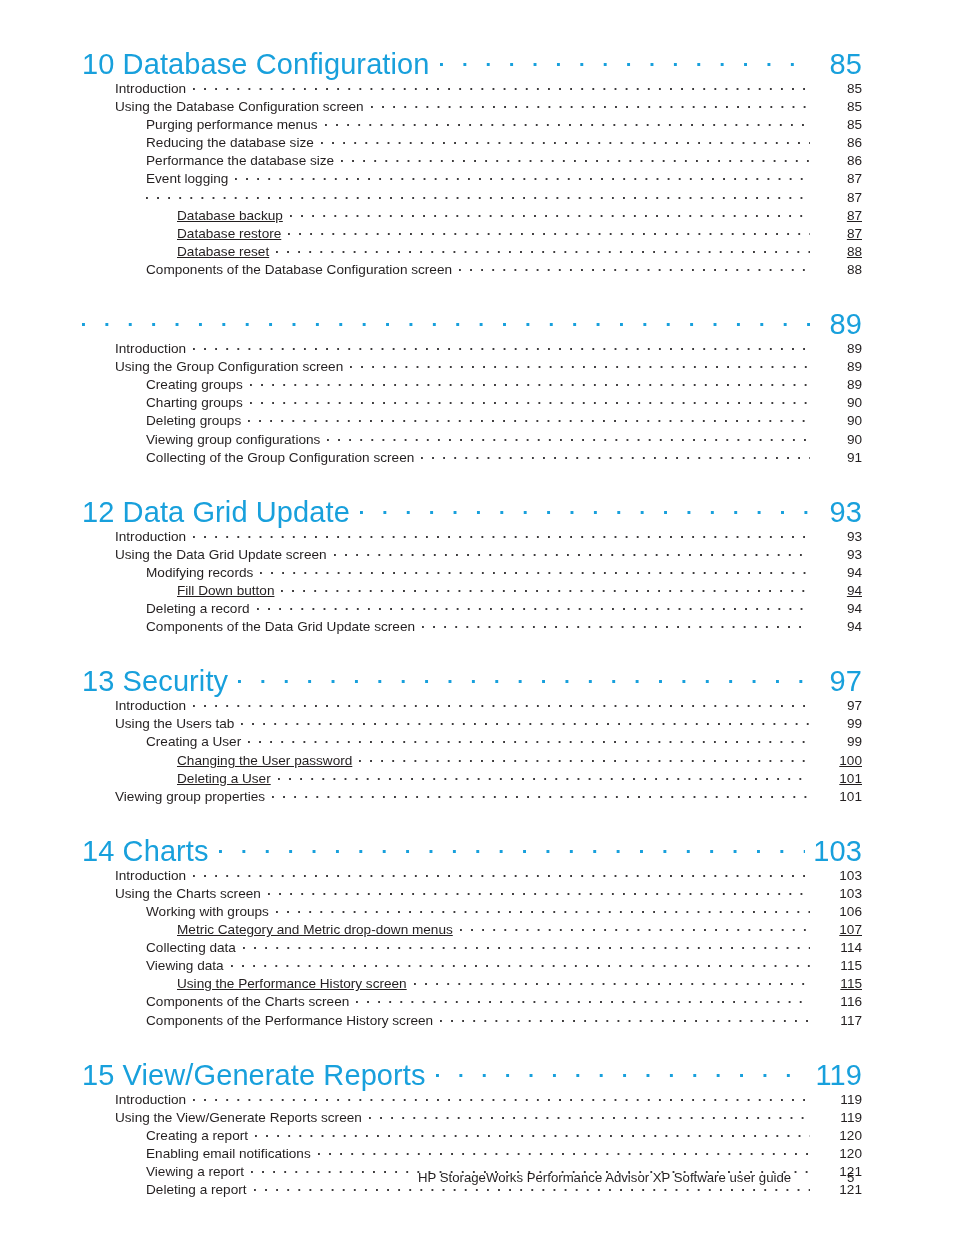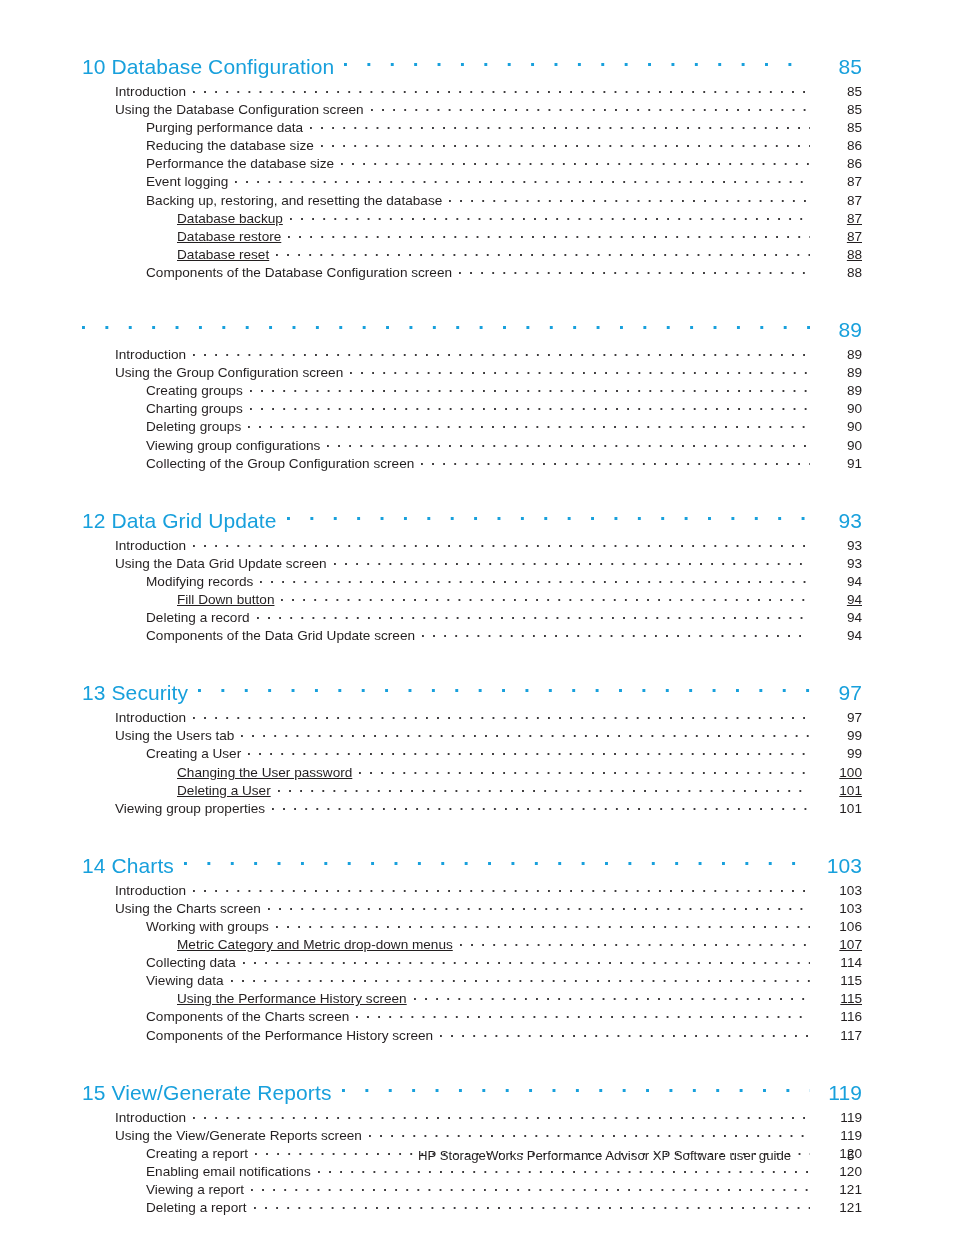--- a/index.html
+++ b/index.html
@@ -31,21 +31,21 @@
     top: 48px;
     width: 780px;
   }
 
   
   .chapter {
     display: flex;
     align-items: baseline;
     width: 100%;
     color: #18a0dc;
-    font-size: 21px;
+    font-size: 29px;
     font-weight: 400;
     letter-spacing: 0.1px;
     line-height: 30px;
     margin: 0;
     white-space: nowrap;
   }
   .chapter .entry-title { flex: 0 0 auto; padding-right: 10px; }
   .chapter .leader {
     flex: 1 1 auto;
     position: relative;
@@ -115,20 +115,21 @@
     top: 1148px;
     width: 780px;
     display: flex;
     align-items: baseline;
     font-size: 13.2px;
     color: #231f20;
   }
   .footer .footer-text {
     flex: 0 0 auto;
     margin-left: 336px;
+    margin-top: 22px;
   }
   .footer .footer-page {
     flex: 0 0 auto;
     margin-left: 56px;
   }
 </style>
 </head>
 <body>
 
 <div id="toc-page">
@@ -144,41 +145,40 @@
           <span class="entry-title">Introduction</span>
           <span class="leader"></span>
           <span class="pagenum">85</span>
         </div>
         <div class="entry lvl1">
           <span class="entry-title">Using the Database Configuration screen</span>
           <span class="leader"></span>
           <span class="pagenum">85</span>
         </div>
         <div class="entry lvl2">
-          <span class="entry-title">Purging performance data</span>
+          <span class="entry-title">Purging performance menus</span>
           <span class="leader"></span>
           <span class="pagenum">85</span>
         </div>
         <div class="entry lvl2">
           <span class="entry-title">Reducing the database size</span>
           <span class="leader"></span>
           <span class="pagenum">86</span>
         </div>
         <div class="entry lvl2">
           <span class="entry-title">Performance the database size</span>
           <span class="leader"></span>
           <span class="pagenum">86</span>
         </div>
         <div class="entry lvl2">
           <span class="entry-title">Event logging</span>
           <span class="leader"></span>
           <span class="pagenum">87</span>
         </div>
         <div class="entry lvl2">
-          <span class="entry-title">Backing up, restoring, and resetting the database</span>
           <span class="leader"></span>
           <span class="pagenum">87</span>
         </div>
         <div class="entry lvl3">
           <span class="entry-title">Database backup</span>
           <span class="leader"></span>
           <span class="pagenum">87</span>
         </div>
         <div class="entry lvl3">
           <span class="entry-title">Database restore</span>

